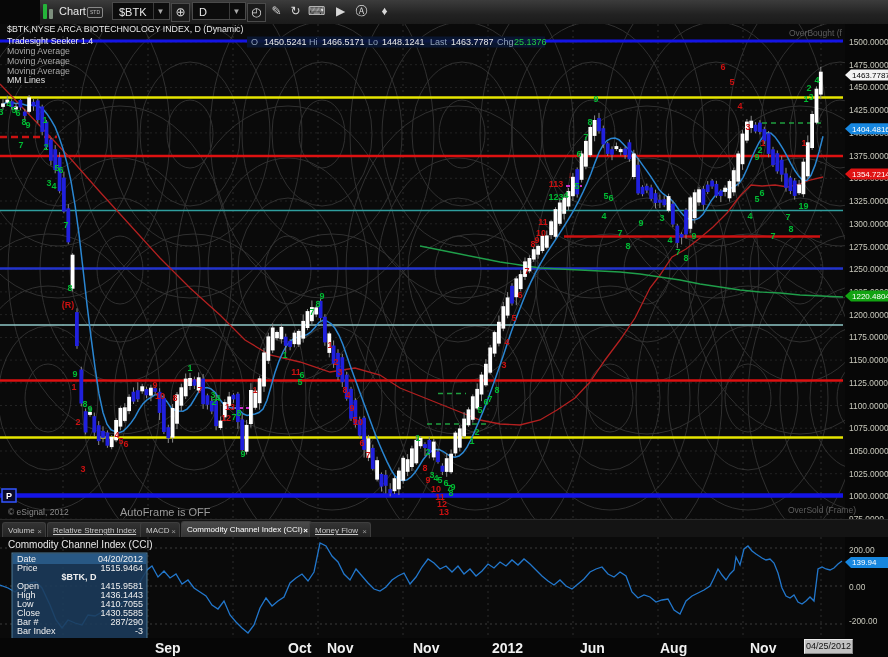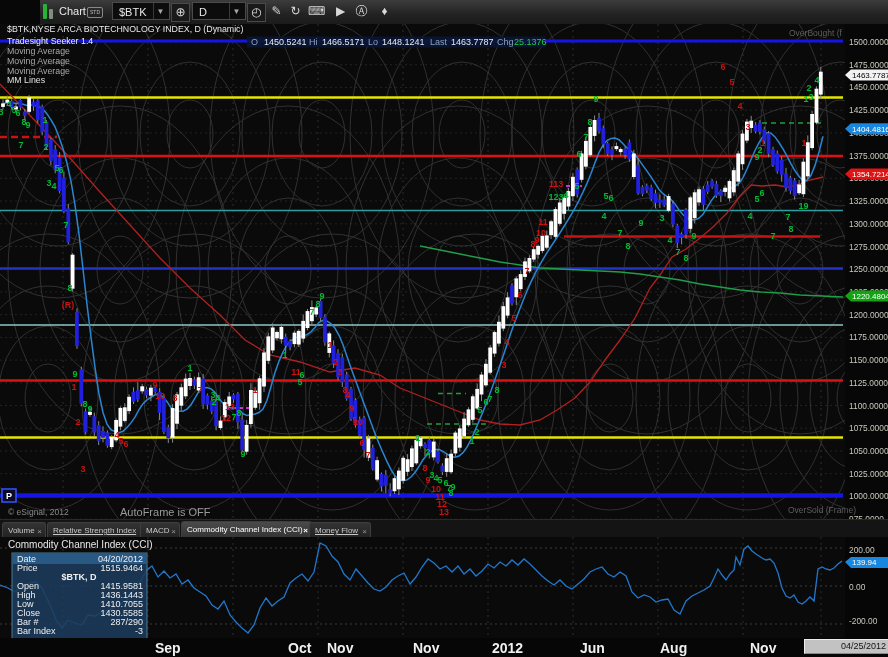--- a/index.html
+++ b/index.html
@@ -19,21 +19,21 @@
  border:1px solid #3e3e3e;border-bottom:none;color:#c8c8c8;font-size:8px;line-height:15px;
  padding:0 12px 0 5px;box-sizing:border-box;border-radius:3px 3px 0 0;white-space:nowrap;}
 .tab .x{position:absolute;right:3px;top:1px;font-size:8px;color:#999;}
 .tab.act{background:linear-gradient(#4a4a4a,#333);color:#fff;top:1px;height:17px;}
 .tab.act .x{color:#fff;font-weight:bold;}
 #cci{position:absolute;left:0;top:537px;}
 #baxis{position:absolute;left:0;top:638px;width:888px;height:19px;background:#060606;}
 .mon{position:absolute;top:2px;color:#f0f0f0;font-size:14px;font-weight:bold;}
 #datebox{position:absolute;left:804px;top:1px;width:47px;height:13px;background:#c2c2c2;
  border:1px solid #888;border-top-color:#eee;border-left-color:#eee;color:#111;
- font-size:9px;line-height:13px;padding-left:36px;}
+ font-size:9px;text-align:center;line-height:13px;}
 #status{position:absolute;left:0px;top:669px;width:300px;height:16px;color:#fff;white-space:nowrap;}
 #dyn{position:absolute;left:3px;top:1px;font-size:10px;color:#ddd;}
 #tsname{position:absolute;left:37px;top:1px;font-size:11px;font-weight:bold;color:#f5f5f5;}
 #sico{position:absolute;left:22px;top:2px;width:12px;height:12px;background:#3a3a3a;
  border:1px solid #666;border-radius:2px;}
 #sico i{position:absolute;left:2px;bottom:2px;width:3px;height:7px;background:#2ecc40;}
 #sico b{position:absolute;left:6px;bottom:2px;width:3px;height:5px;background:#8aa;}
 .gicon{position:absolute;left:3px;top:4px;width:11px;height:15px;}
 .gicon i{position:absolute;left:0;bottom:0;width:4px;height:15px;background:#25b33a;border-radius:1px;}
 .gicon b{position:absolute;left:6px;bottom:0;width:4px;height:10px;background:#7d8f7d;border-radius:1px;}

